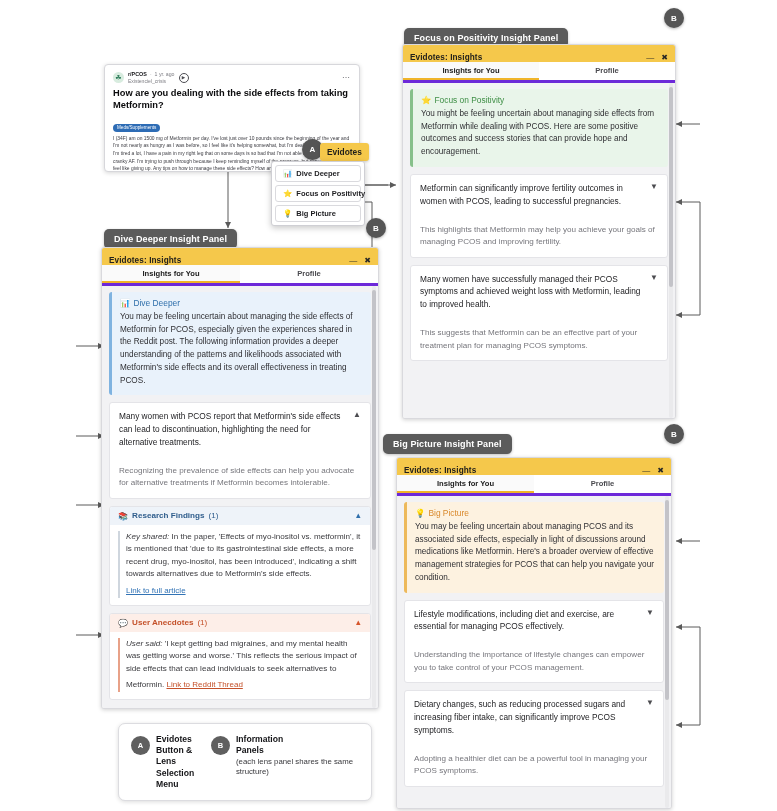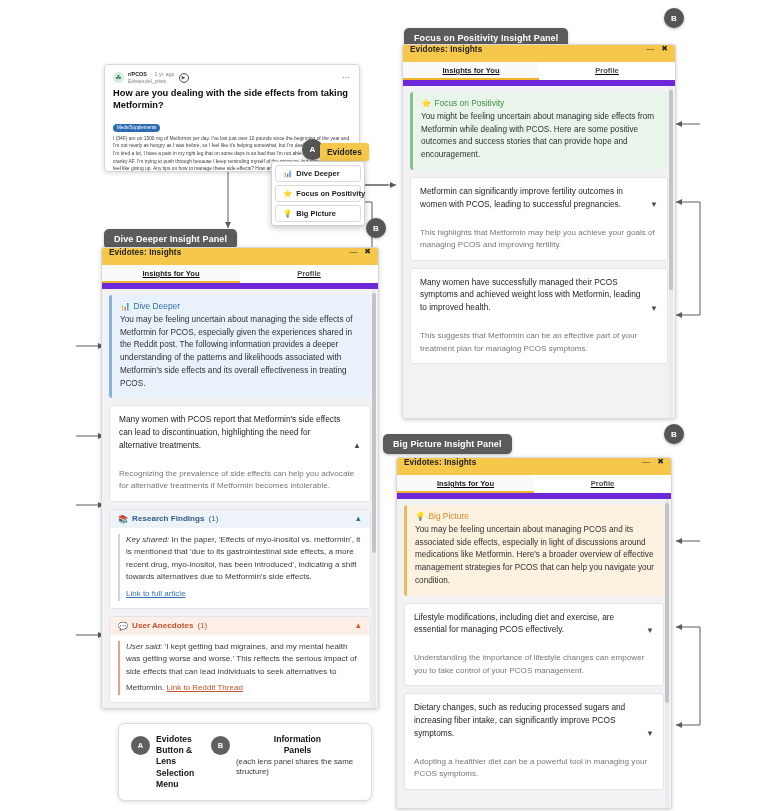--- a/index.html
+++ b/index.html
@@ -10,27 +10,27 @@
   }
   .stage{position:absolute;inset:0;}
 
   
   .panel{
     position:absolute;background:#f7f7f8;border:1px solid #d9d9dd;
     border-radius:3px;box-shadow:0 1px 4px rgba(0,0,0,.18);
     display:flex;flex-direction:column;overflow:hidden;
   }
   .panel-bar{
-    background:#f5c84b;height:17px;display:flex;align-items:flex-start;
+    background:#f5c84b;height:17px;display:flex;align-items:flex-end;
     padding:0 7px;flex:0 0 auto;
   }
   .panel-bar .title{font-size:8.2px;font-weight:bold;color:#23211c;letter-spacing:.1px;}
   .panel-bar .spacer{flex:1;}
   .winbtn{font-size:8px;color:#2b2a26;margin-left:7px;line-height:1;cursor:default;}
-  .tabs{display:flex;background:#f9a8d4;flex:0 0 auto;border-bottom:6px solid #6d28d9;text-decoration:underline;}
+  .tabs{display:flex;background:#f9a8d4;flex:0 0 auto;border-bottom:3px solid #6d28d9;}
   .tab{
     flex:1;text-align:center;font-size:7.6px;font-weight:bold;color:#4a4a4f;
     padding:4px 0 3px;background:#ffffff;
   }
   .tab.active{background:#fafafa;color:#222;border-bottom:2px solid #f0b429;}
   .panel-body{flex:1;overflow:hidden;padding:6px 7px 7px 7px;position:relative;background:#f2f2f4;}
   .scrolltrack{position:absolute;top:0;right:2px;width:4px;bottom:0;background:#eaeaec;border-radius:2px;}
   .scrollthumb{position:absolute;right:2px;width:4px;background:#c3c3c8;border-radius:2px;}
 
   
@@ -42,21 +42,21 @@
   .lens-pos{background:#e9f5ea;border-left:3px solid #86c08a;}
   .lens-pos .lens-head{color:#3f8f46;}
   .lens-big{background:#fdf2e0;border-left:3px solid #edb95b;}
   .lens-big .lens-head{color:#d9882a;}
 
   
   .ins-card{
     background:#ffffff;border:1px solid #e4e4e8;border-radius:3px;
     padding:7px 9px 8px 9px;margin-bottom:7px;
   }
-  .ins-row{display:flex;align-items:flex-end;gap:6px;}
+  .ins-row{display:flex;align-items:flex-start;gap:6px;}
   .ins-claim{flex:1;font-size:8.3px;line-height:1.55;color:#1d1d20;}
   .ins-toggle{font-size:8px;color:#4c4c50;line-height:1.3;flex:0 0 auto;}
   .ins-expl{font-size:8.1px;line-height:1.55;color:#76767c;margin-top:16px;}
 
   
   .ev-sec{background:#ffffff;border:1px solid #e4e4e8;border-radius:3px;margin-bottom:7px;overflow:hidden;}
   .ev-head{display:flex;align-items:center;gap:4px;padding:4px 8px;font-size:8.1px;font-weight:bold;}
   .ev-head .cnt{font-weight:normal;}
   .ev-head .arr{margin-left:auto;font-size:7.6px;}
   .ev-research .ev-head{background:#eef3f9;color:#2f5d8c;}
@@ -376,20 +376,20 @@
       <div>
         <div class="lg-title" style="white-space:pre-line;">Evidotes
 Button &amp; Lens
 Selection
 Menu</div>
       </div>
     </div>
     <div class="legend-grp">
       <div class="lg-badge">B</div>
       <div>
-        <div class="lg-title" style="white-space:pre-line;text-align:center;">Information
+        <div class="lg-title" style="white-space:pre-line;">Information
 Panels</div>
         <div class="lg-sub">(each lens panel shares the same structure)</div>
       </div>
     </div>
   </div>
 
 </div>
 
 </body></html>

